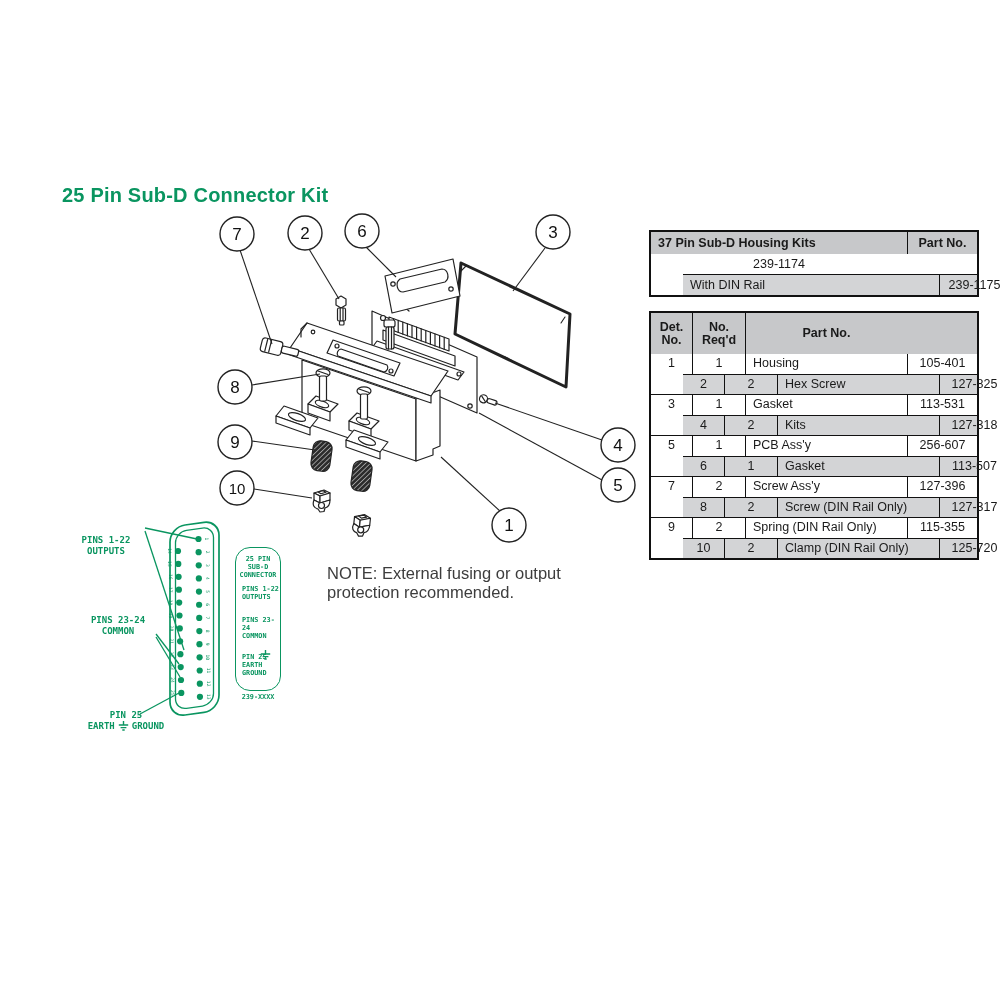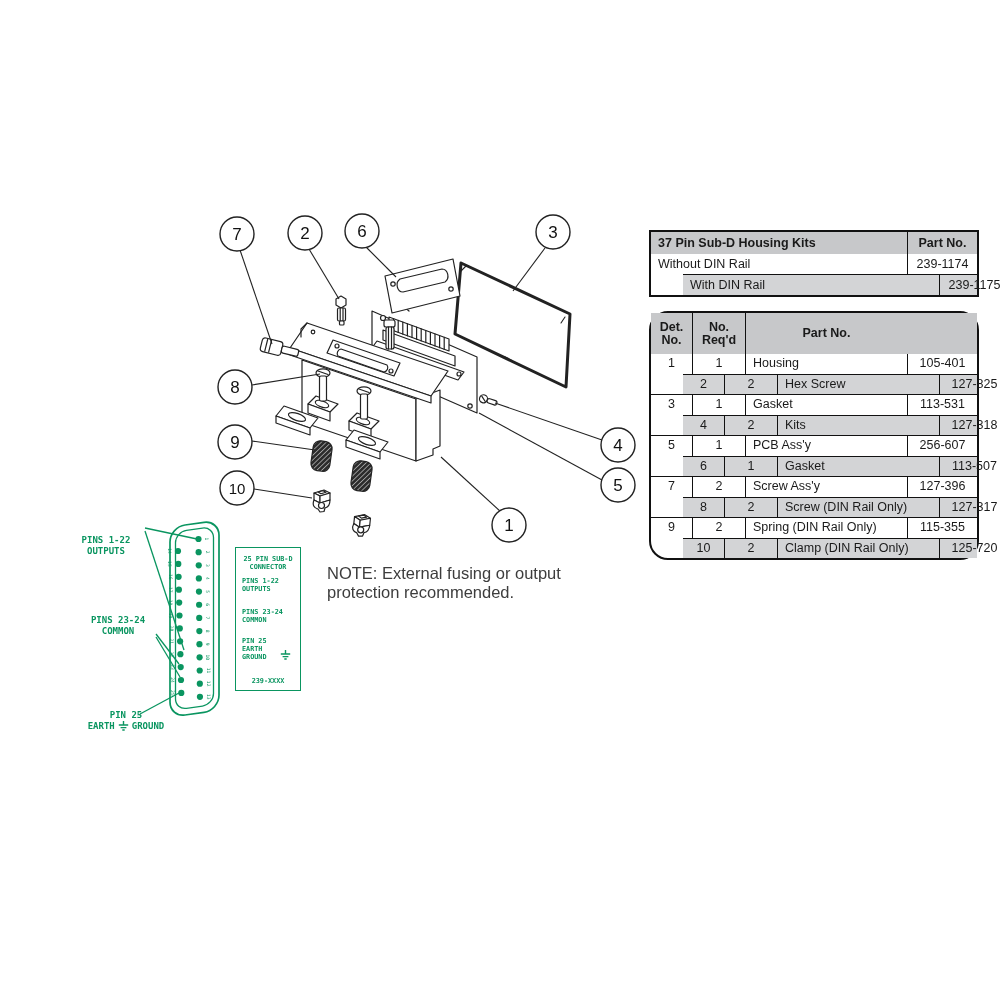--- a/index.html
+++ b/index.html
@@ -5,21 +5,21 @@
   html,body{margin:0;padding:0;background:#fff;}
   #page{position:relative;width:1000px;height:1000px;background:#ffffff;overflow:hidden;
         font-family:"Liberation Sans",sans-serif;color:#1a1a1a;}
   
   #title{position:absolute;left:62px;top:184px;font-size:20px;font-weight:bold;color:#0a9560;letter-spacing:.2px;}
   
   #diagram-svg{position:absolute;left:0;top:0;width:1000px;height:1000px;}
   
   .tbl{position:absolute;left:649px;width:326px;border:2px solid #111;background:#fff;}
   #housing-table{top:230px;}
-  #parts-table{top:311px;border-radius:19px;}
+  #parts-table{top:311px;}
   .t-row{display:grid;border-top:1px solid #111;}
   .t-row:first-child{border-top:none;}
   .t1-row{grid-template-columns:256px 70px;height:20px;}
   .t1-head{height:22px;background:#c7c8ca;font-weight:bold;}
   .t2-row{grid-template-columns:41px 53px 162px 70px;height:19.5px;}
   .t2-head{height:41px;background:#c7c8ca;font-weight:bold;}
   .cell{display:flex;align-items:center;justify-content:center;font-size:12.5px;line-height:13px;
         border-left:1px solid #111;overflow:hidden;white-space:nowrap;}
   .cell:first-child{border-left:none;}
   .cell.left{justify-content:flex-start;padding-left:7px;}
@@ -28,33 +28,34 @@
   
   #note{position:absolute;left:327px;top:564px;width:245px;font-size:16.5px;line-height:19px;color:#3d3d3d;}
   
   .grn{color:#0a9560;font-family:"DejaVu Sans Mono",monospace;font-weight:bold;}
   .pin-label{position:absolute;text-align:center;font-size:9px;line-height:11px;letter-spacing:0;}
   #lbl-pins122{left:68px;top:535px;width:76px;}
   #lbl-pins2324{left:78px;top:615px;width:80px;}
   #lbl-pin25{left:66px;top:710px;width:120px;}
   .gline{display:flex;align-items:center;justify-content:center;gap:3px;}
   
-  #label-box{position:absolute;left:235px;top:547px;width:66px;height:144px;border:1.6px solid #0a9560;
-             border-radius:0;box-sizing:border-box;font-size:6.8px;line-height:8px;padding:7px 0 0 0;}
+  #label-box{position:absolute;left:235px;top:547px;width:46px;height:144px;border:1.6px solid #0a9560;
+             border-radius:15px;box-sizing:border-box;font-size:6.8px;line-height:8px;padding:7px 0 0 0;}
   #label-box .c{text-align:center;}
   #label-box .l{padding-left:6px;}
   #label-box .gap6{margin-top:6px;} #label-box .gap15{margin-top:15px;} #label-box .gap13{margin-top:13px;} #label-box .gap8{margin-top:16px;}
   #box-ground-icon{position:absolute;right:9px;top:102px;}
   .ground-icon{display:inline-block;}
 </style>
 </head>
 <body>
 
 <div id="page">
 
+  <div id="title">25 Pin Sub-D Connector Kit</div>
 
   <svg id="diagram-svg" viewBox="0 0 1000 1000">
     <defs>
       <pattern id="coilPat" width="3.4" height="3.4" patternUnits="userSpaceOnUse" patternTransform="rotate(38)">
         <rect width="3.4" height="3.4" fill="#2b2b2b"></rect>
         <line x1="0" y1="0" x2="0" y2="3.4" stroke="#e8e8e8" stroke-width="1.1"></line>
       </pattern>
     </defs>
 
     <g stroke="#222" fill="#fff" stroke-width="1.2" stroke-linejoin="round" stroke-linecap="round">
@@ -299,21 +300,20 @@
     </g>
   </svg>
 
   <div id="housing-table" class="tbl">
     <div class="t-row t1-row t1-head">
       <div class="cell left">37 Pin Sub-D Housing Kits</div>
       <div class="cell">Part No.</div>
     </div>
     <div id="housing-rows">
         <div class="t-row t1-row">
-          <div class="cell left">Without DIN Rail</div>
           <div class="cell">239-1174</div>
         </div>
         <div class="t-row t1-row shaded">
           <div class="cell left">With DIN Rail</div>
           <div class="cell">239-1175</div>
         </div>
       </div>
   </div>
 
   <div id="parts-table" class="tbl">

